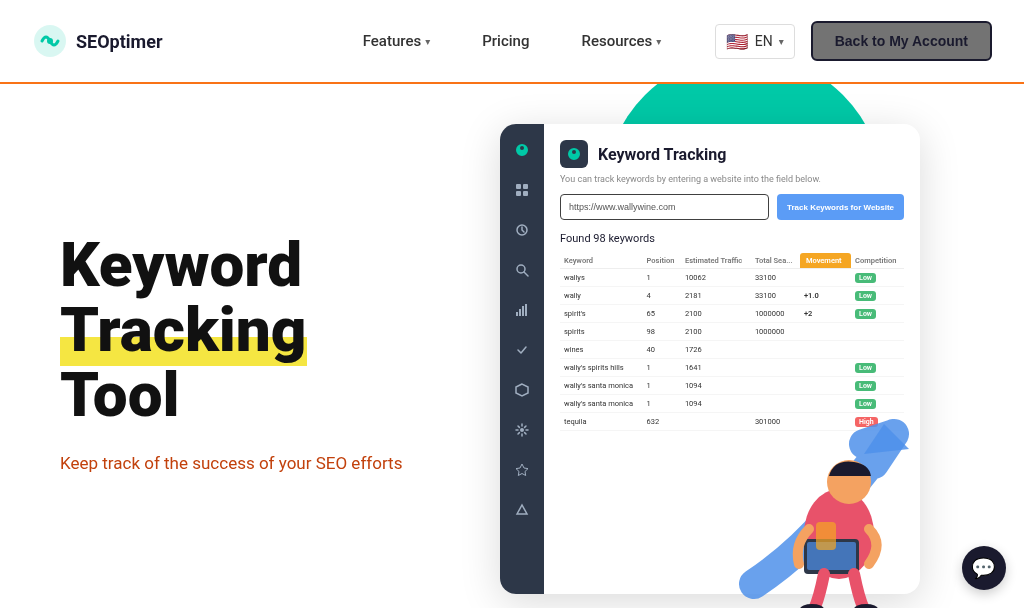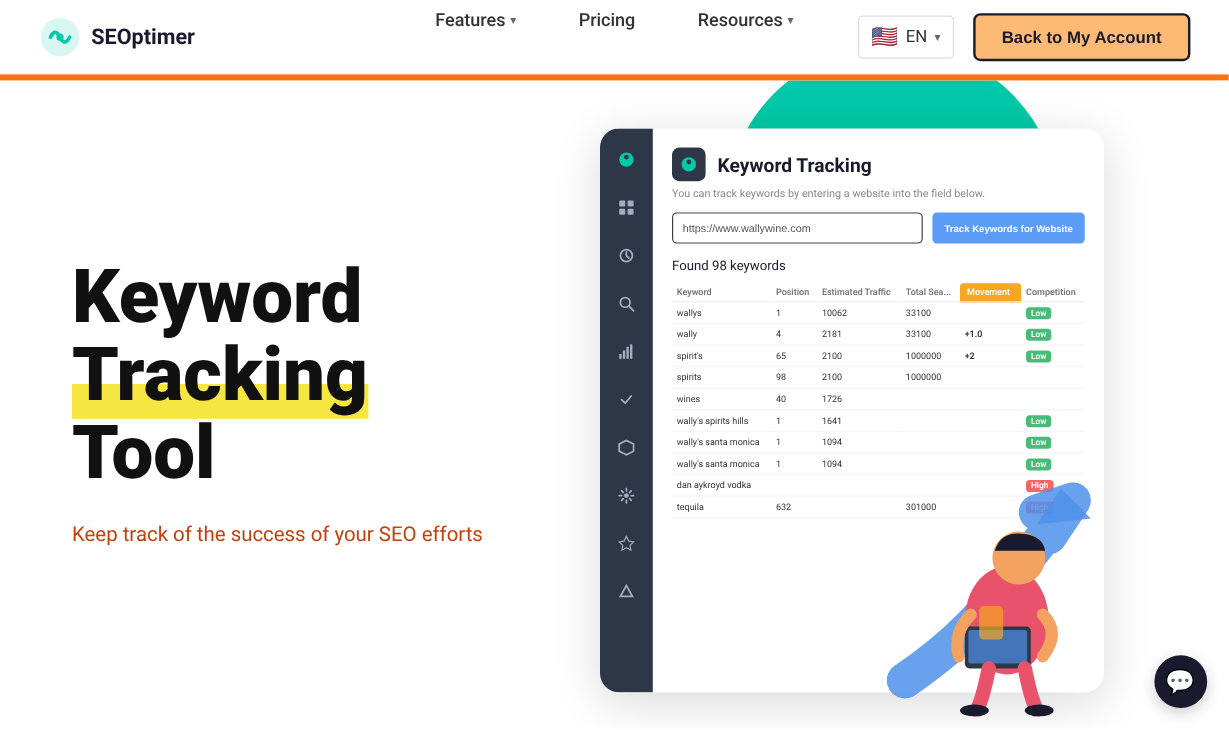--- a/index.html
+++ b/index.html
@@ -8,24 +8,25 @@
       background: #fff;
       width: 1024px;
       height: 608px;
       overflow: hidden;
       position: relative;
     }
 
     
     nav {
       display: flex;
+      align-items: center;
       justify-content: space-between;
       padding: 0 32px;
-      height: 67px;
-      border-bottom: 5px solid #f97316;
+      height: 84px;
+      border-bottom: 2px solid #f97316;
       position: relative;
       z-index: 10;
     }
     .nav-logo {
       display: flex;
       align-items: center;
       gap: 8px;
       font-weight: 700;
       font-size: 18px;
       color: #1a1a2e;
@@ -72,21 +73,21 @@
       border-radius: 4px;
       padding: 6px 10px;
     }
     .flag {
       font-size: 18px;
     }
     .back-btn {
       padding: 10px 22px;
       border: 2px solid #1a1a2e;
       border-radius: 6px;
-      background: #fdba74;
+      background: #737373;
       font-size: 14px;
       font-weight: 600;
       color: #1a1a2e;
       cursor: pointer;
       white-space: nowrap;
     }
 
     
     .main {
       display: flex;
@@ -537,28 +538,20 @@
             </tr>
             <tr>
               <td>wally's santa monica</td>
                 <td>1</td>
                 <td>1094</td>
                 <td></td>
                 <td></td>
                 <td><span class="badge-low">Low</span></td>
             </tr>
             <tr>
-              <td>dan aykroyd vodka</td>
-                <td></td>
-                <td></td>
-                <td></td>
-                <td></td>
-                <td><span class="badge-high">High</span></td>
-            </tr>
-            <tr>
               <td>tequila</td>
                 <td>632</td>
                 <td></td>
                 <td>301000</td>
                 <td></td>
                 <td><span class="badge-high">High</span></td>
             </tr>
           </tbody>
         </table>
       </div>

